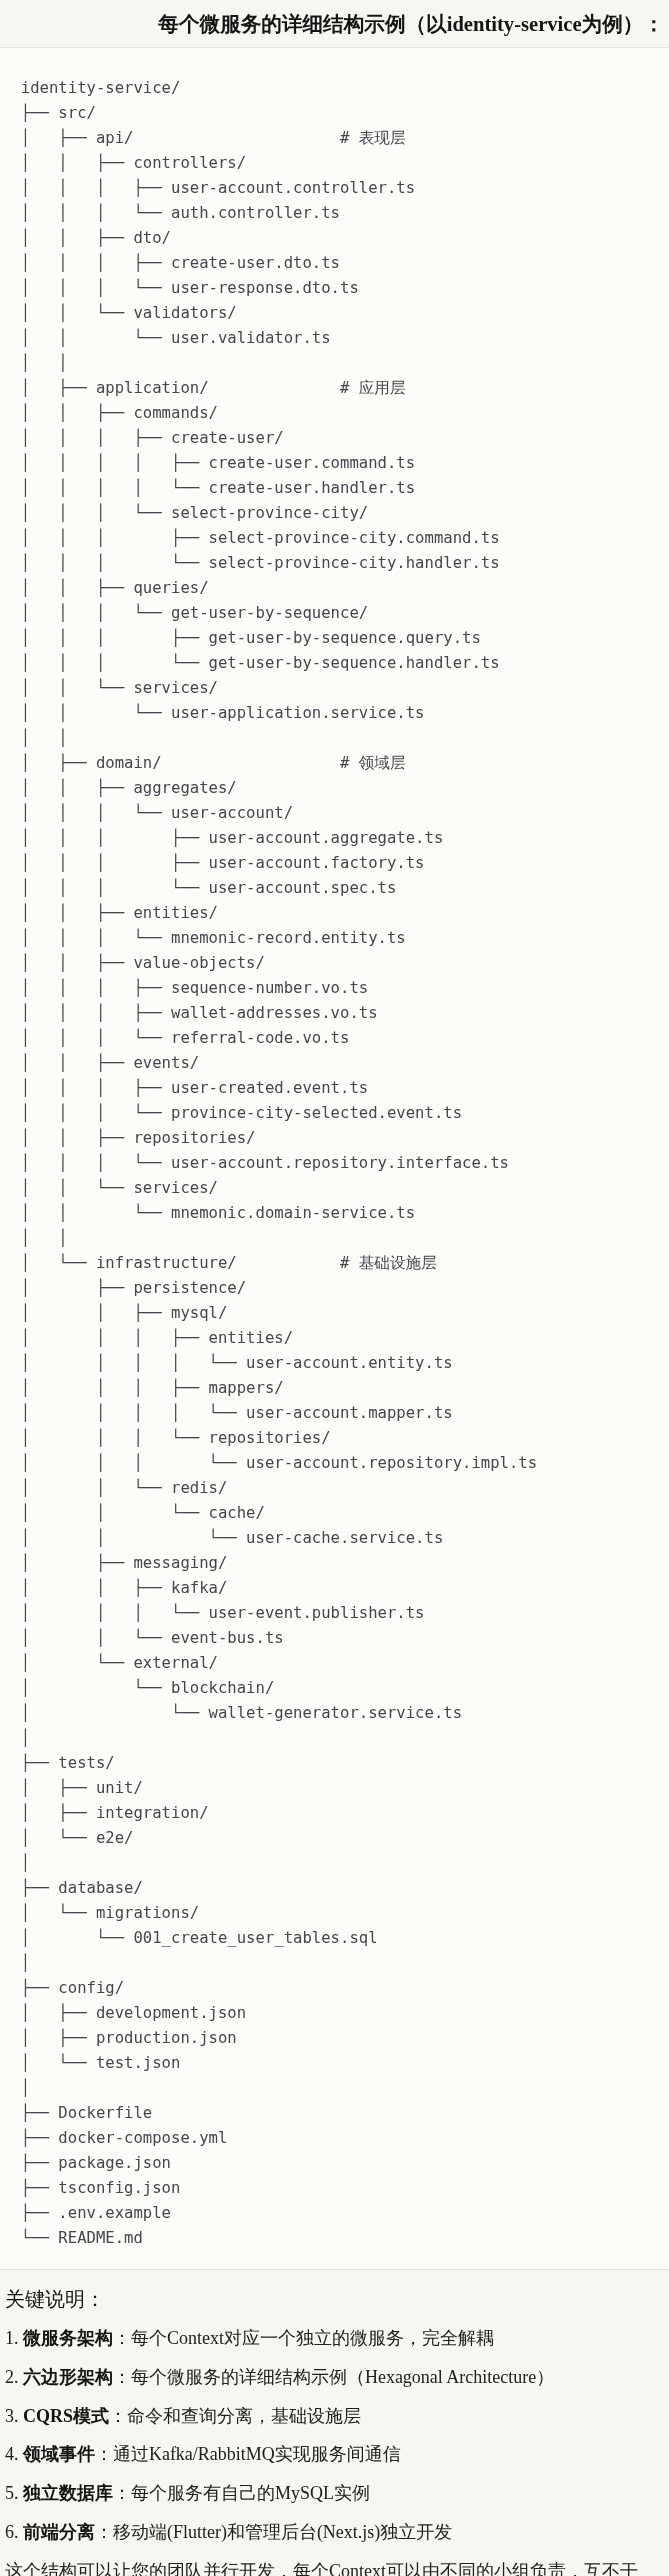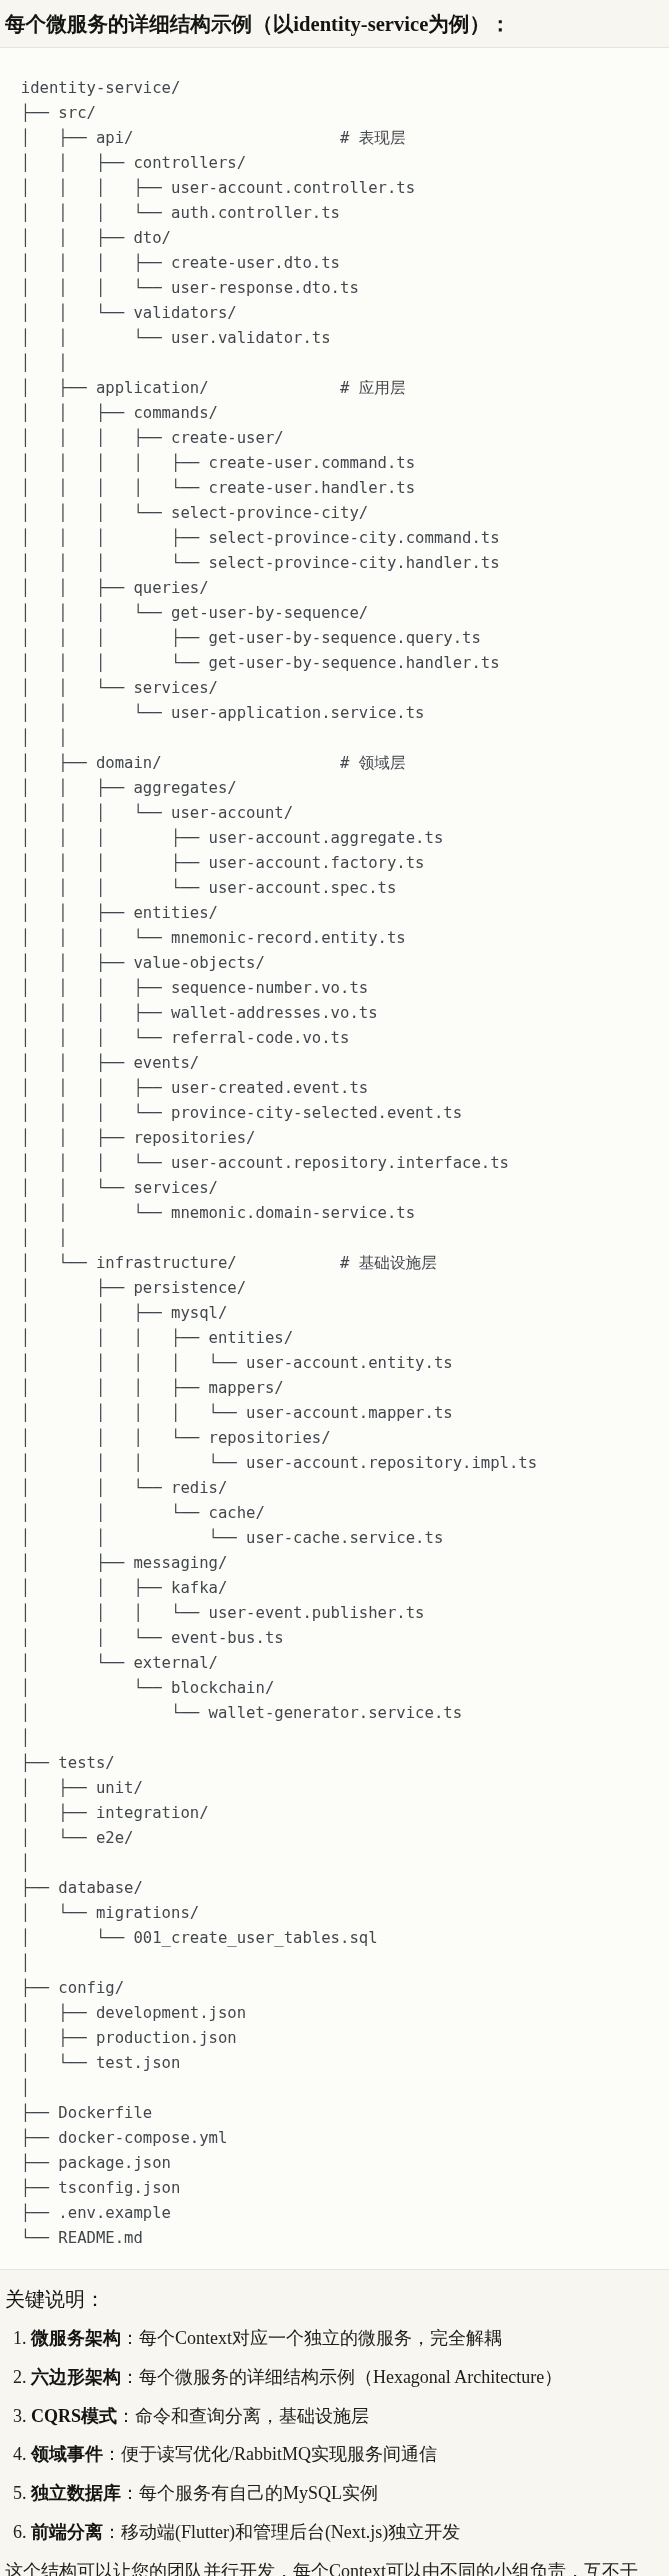--- a/index.html
+++ b/index.html
@@ -12,20 +12,21 @@
     color: #21201c;
   }
   .page { width: 669px; }
   .doc-header { padding: 11.3px 5px 0 5px; }
   .doc-title {
     font-size: 20.6px;
     line-height: 1.35;
     font-weight: bold;
     margin: 0 0 7.5px 0;
     color: #141412;
+    text-align: right;
   }
   .code-block {
     background: #fcfcf9;
     border-top: 1.3px solid #e5e4de;
     border-bottom: 1.3px solid #e5e4de;
     padding: 16.3px 8.8px 6.3px 8.8px;
   }
   .tree {
     margin: 12px;
     font-family: "DejaVu Sans Mono", monospace;
@@ -36,21 +37,21 @@
   }
   .notes { padding: 0 5px 16.3px 5px; }
   .notes-heading {
     font-size: 20px;
     font-weight: normal;
     margin: 16.3px 0 12.5px 0;
     color: #141412;
   }
   .notes-list {
     list-style: none;
-    margin: 8px;
+    margin: 0;
     padding: 0;
   }
   .note-item {
     font-size: 18px;
     line-height: 25px;
     margin: 0 0 13.8px 0;
     color: #21201c;
   }
   .note-item .num { margin-right: 4.4px; }
   .note-item strong { font-weight: bold; color: #141412; }
@@ -163,21 +164,21 @@
   <div class="notes">
     <h4 class="notes-heading">关键说明：</h4>
 
     <ol class="notes-list">
   <li class="note-item"><span class="num">1.</span><strong>微服务架构</strong><span>：每个Context对应一个独立的微服务，完全解耦</span></li>
 
   <li class="note-item"><span class="num">2.</span><strong>六边形架构</strong><span>：每个微服务的详细结构示例（Hexagonal Architecture）</span></li>
 
   <li class="note-item"><span class="num">3.</span><strong>CQRS模式</strong><span>：命令和查询分离，基础设施层</span></li>
 
-  <li class="note-item"><span class="num">4.</span><strong>领域事件</strong><span>：便于读写优化/RabbitMQ实现服务间通信</span></li>
+  <li class="note-item"><span class="num">4.</span><strong>领域事件</strong><span>：通过Kafka/RabbitMQ实现服务间通信</span></li>
 
   <li class="note-item"><span class="num">5.</span><strong>独立数据库</strong><span>：每个服务有自己的MySQL实例</span></li>
 
   <li class="note-item"><span class="num">6.</span><strong>前端分离</strong><span>：移动端(Flutter)和管理后台(Next.js)独立开发</span></li>
 </ol>
 
     <p class="footer-note">这个结构可以让您的团队并行开发，每个Context可以由不同的小组负责，互不干扰。</p>
   </div>
 
 </div>

